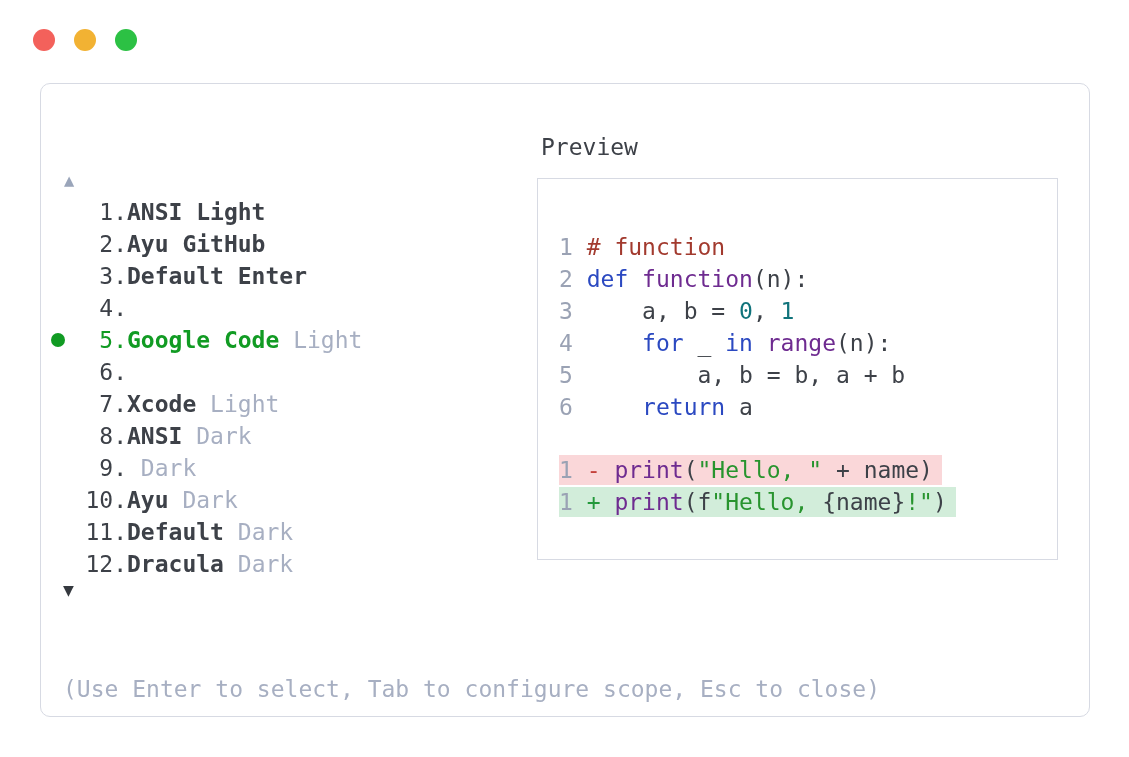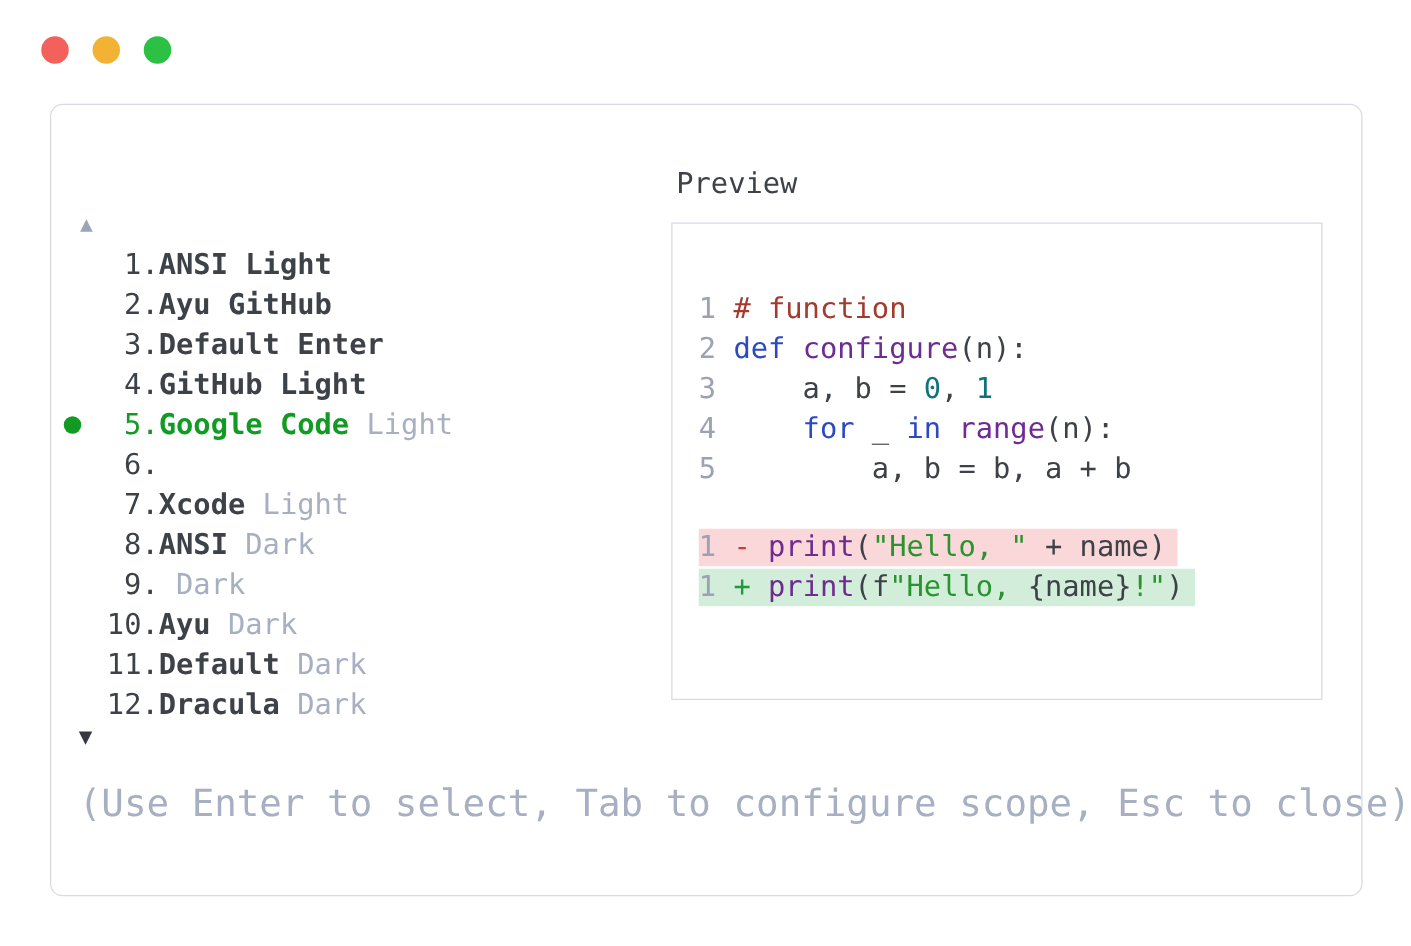--- a/index.html
+++ b/index.html
@@ -18,21 +18,21 @@
   .scroll-up{position:absolute;left:23px;top:86px;font-size:17px;line-height:20px;color:#9aa5ba;cursor:default;}
   .scroll-down{position:absolute;left:22px;top:495px;font-size:18px;line-height:22px;color:#35393f;cursor:default;}
 
   .theme-list{position:absolute;left:10px;top:112px;font-size:23px;}
   .trow{height:32px;line-height:32px;white-space:pre;color:#3d4148;display:flex;align-items:center;}
   .tdot{width:14px;height:14px;border-radius:50%;flex:0 0 14px;background:transparent;}
   .tnum{display:inline-block;width:62px;text-align:right;white-space:pre;}
   .tname{margin-left:0;white-space:pre;font-weight:bold;}
   .tsuffix{white-space:pre;}
 
-  .hint{position:absolute;left:22px;top:546px;font-size:30px;line-height:27px;color:#a7afc2;white-space:pre;}
+  .hint{position:absolute;left:22px;top:592px;font-size:23px;line-height:27px;color:#a7afc2;white-space:pre;}
 
   .preview-box{position:absolute;left:496px;top:94px;width:519px;height:380px;
                border:1.5px solid #d7dae3;background:#ffffff;}
   .code{position:absolute;left:21px;top:52px;font-size:23px;}
   .cline{height:32px;line-height:32px;white-space:pre;color:#3d4148;}
   .cline .ln{white-space:pre;}
   .cline.diff{height:30px;line-height:30px;margin-bottom:2px;width:max-content;padding-right:9px;}
 </style>
 </head>
 <body>
@@ -45,40 +45,41 @@
 
 <div class="panel">
   <div class="preview-label">Preview</div>
 
   <div class="scroll-up">▲</div>
 
   <div class="theme-list">
       <div class="trow"><span class="tdot"></span><span class="tnum">1.</span><span class="tname">ANSI Light</span></div>
       <div class="trow"><span class="tdot"></span><span class="tnum">2.</span><span class="tname">Ayu GitHub</span></div>
       <div class="trow"><span class="tdot"></span><span class="tnum">3.</span><span class="tname">Default Enter</span></div>
-      <div class="trow"><span class="tdot"></span><span class="tnum">4.</span><span class="tname">GitHub Light</span></div>
+      <div class="trow"><span class="tdot"></span><span class="tnum">4.</span></div>
       <div class="trow sel"><span class="tdot" style="background: rgb(17, 155, 35);"></span><span class="tnum" style="color: rgb(17, 155, 35);">5.</span><span class="tname" style="color: rgb(17, 155, 35);">Google Code</span><span class="tsuffix" style="color: rgb(167, 175, 194);"> Light</span></div>
       <div class="trow"><span class="tdot"></span><span class="tnum">6.</span></div>
       <div class="trow"><span class="tdot"></span><span class="tnum">7.</span><span class="tname">Xcode</span><span class="tsuffix" style="color: rgb(167, 175, 194);"> Light</span></div>
       <div class="trow"><span class="tdot"></span><span class="tnum">8.</span><span class="tname">ANSI</span><span class="tsuffix" style="color: rgb(167, 175, 194);"> Dark</span></div>
       <div class="trow"><span class="tdot"></span><span class="tnum">9.</span><span class="tsuffix" style="color: rgb(167, 175, 194);"> Dark</span></div>
       <div class="trow"><span class="tdot"></span><span class="tnum">10.</span><span class="tname">Ayu</span><span class="tsuffix" style="color: rgb(167, 175, 194);"> Dark</span></div>
       <div class="trow"><span class="tdot"></span><span class="tnum">11.</span><span class="tname">Default</span><span class="tsuffix" style="color: rgb(167, 175, 194);"> Dark</span></div>
       <div class="trow"><span class="tdot"></span><span class="tnum">12.</span><span class="tname">Dracula</span><span class="tsuffix" style="color: rgb(167, 175, 194);"> Dark</span></div>
     </div>
 
   <div class="scroll-down">▼</div>
 
   <div class="hint">(Use Enter to select, Tab to configure scope, Esc to close)</div>
 
   <div class="preview-box">
     <div class="code">
         <div class="cline"><span class="ln" style="color: rgb(154, 162, 180);">1 </span><span class="tok" style="color: rgb(162, 58, 46);"># function</span></div>
-        <div class="cline"><span class="ln" style="color: rgb(154, 162, 180);">2 </span><span class="tok" style="color: rgb(43, 73, 193);">def</span><span class="tok" style="color: rgb(61, 65, 72);"> </span><span class="tok" style="color: rgb(110, 43, 144);">configure</span><span class="tok" style="color: rgb(61, 65, 72);">(n):</span></div>
+        <div class="cline"><span class="ln" style="color: rgb(154, 162, 180);">2 </span><span class="tok" style="color: rgb(43, 73, 193);">def</span><span class="tok" style="color: rgb(61, 65, 72);"> </span><span class="tok" style="color: rgb(110, 43, 144);">function</span><span class="tok" style="color: rgb(61, 65, 72);">(n):</span></div>
         <div class="cline"><span class="ln" style="color: rgb(154, 162, 180);">3 </span><span class="tok" style="color: rgb(61, 65, 72);">    a, b = </span><span class="tok" style="color: rgb(16, 115, 123);">0</span><span class="tok" style="color: rgb(61, 65, 72);">, </span><span class="tok" style="color: rgb(16, 115, 123);">1</span></div>
         <div class="cline"><span class="ln" style="color: rgb(154, 162, 180);">4 </span><span class="tok" style="color: rgb(61, 65, 72);">    </span><span class="tok" style="color: rgb(43, 73, 193);">for</span><span class="tok" style="color: rgb(61, 65, 72);"> _ </span><span class="tok" style="color: rgb(43, 73, 193);">in</span><span class="tok" style="color: rgb(61, 65, 72);"> </span><span class="tok" style="color: rgb(110, 43, 144);">range</span><span class="tok" style="color: rgb(61, 65, 72);">(n):</span></div>
         <div class="cline"><span class="ln" style="color: rgb(154, 162, 180);">5 </span><span class="tok" style="color: rgb(61, 65, 72);">        a, b = b, a + b</span></div>
+        <div class="cline"><span class="ln" style="color: rgb(154, 162, 180);">6 </span><span class="tok" style="color: rgb(61, 65, 72);">    </span><span class="tok" style="color: rgb(43, 73, 193);">return</span><span class="tok" style="color: rgb(61, 65, 72);"> a</span></div>
         <div class="cline"></div>
         <div class="cline diff removed" style="background: rgb(250, 215, 217);"><span class="ln" style="color: rgb(154, 162, 180);">1 </span><span class="sign" style="color: rgb(196, 64, 58);">- </span><span class="tok" style="color: rgb(110, 43, 144);">print</span><span class="tok" style="color: rgb(61, 65, 72);">(</span><span class="tok" style="color: rgb(40, 148, 46);">"Hello, "</span><span class="tok" style="color: rgb(61, 65, 72);"> + name)</span></div>
         <div class="cline diff added" style="background: rgb(210, 237, 218);"><span class="ln" style="color: rgb(154, 162, 180);">1 </span><span class="sign" style="color: rgb(35, 153, 59);">+ </span><span class="tok" style="color: rgb(110, 43, 144);">print</span><span class="tok" style="color: rgb(61, 65, 72);">(f</span><span class="tok" style="color: rgb(40, 148, 46);">"Hello, </span><span class="tok" style="color: rgb(61, 65, 72);">{name}</span><span class="tok" style="color: rgb(40, 148, 46);">!"</span><span class="tok" style="color: rgb(61, 65, 72);">)</span></div>
       </div>
   </div>
 </div>
 
 </body></html>

